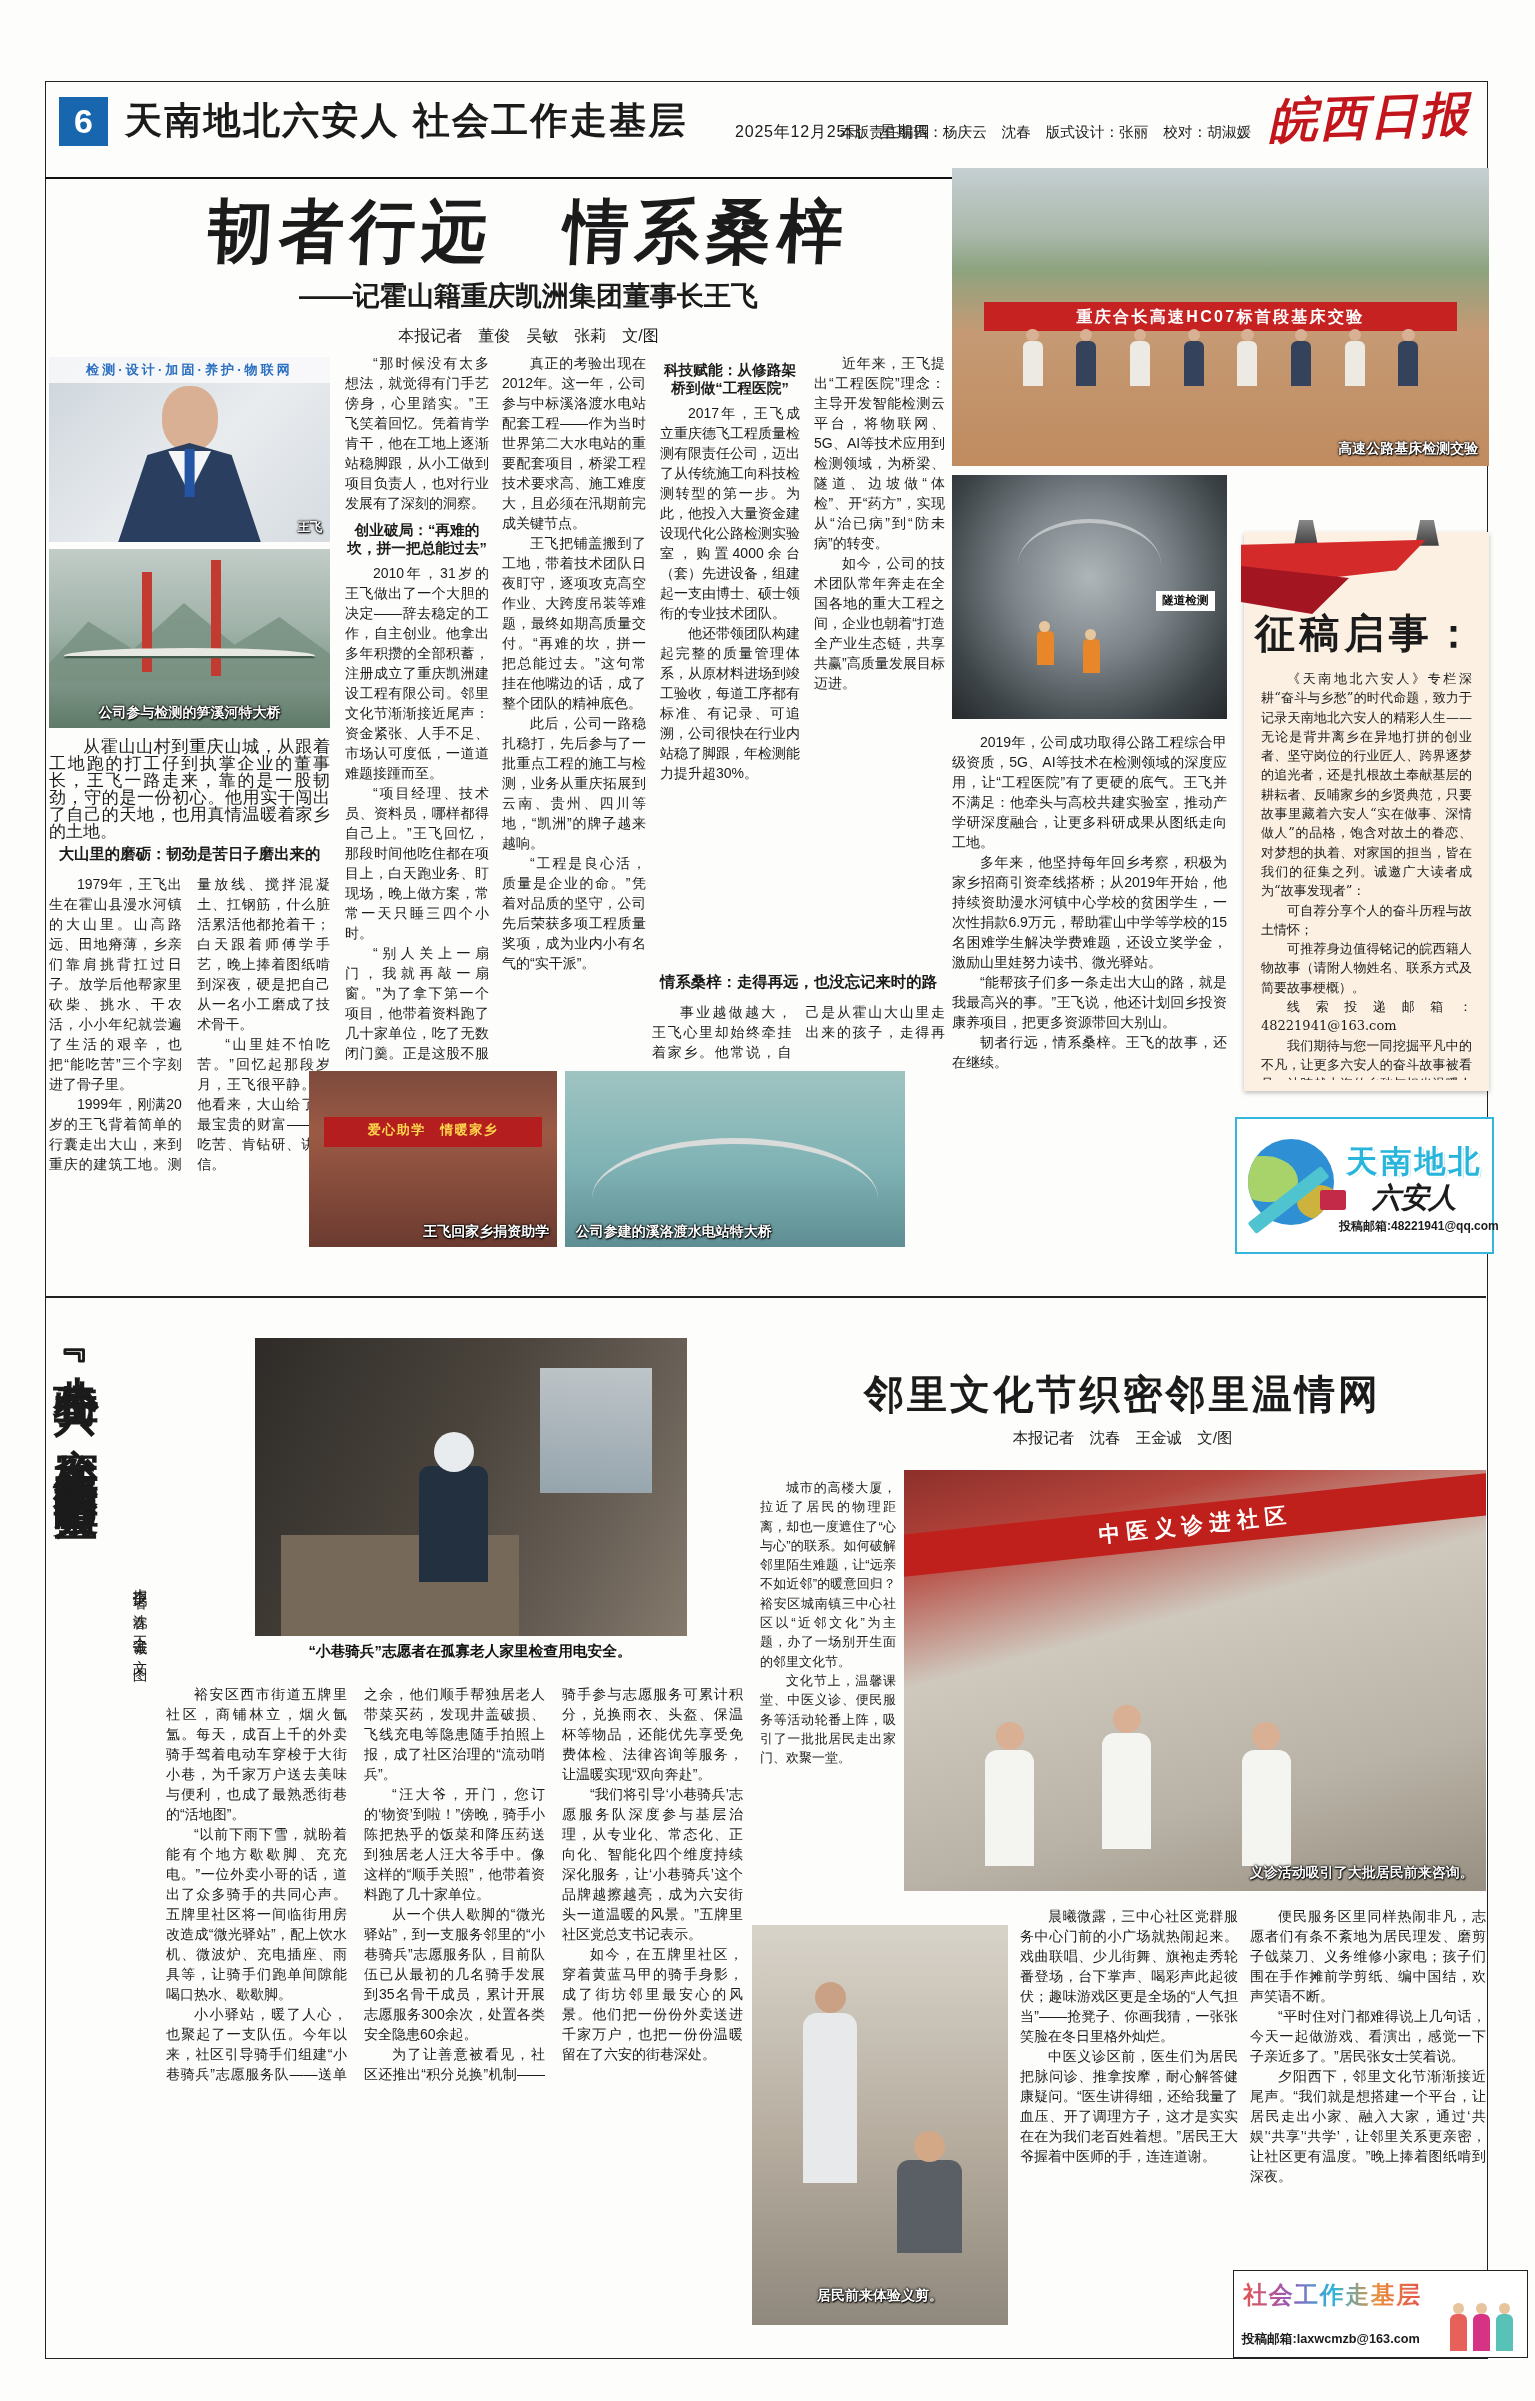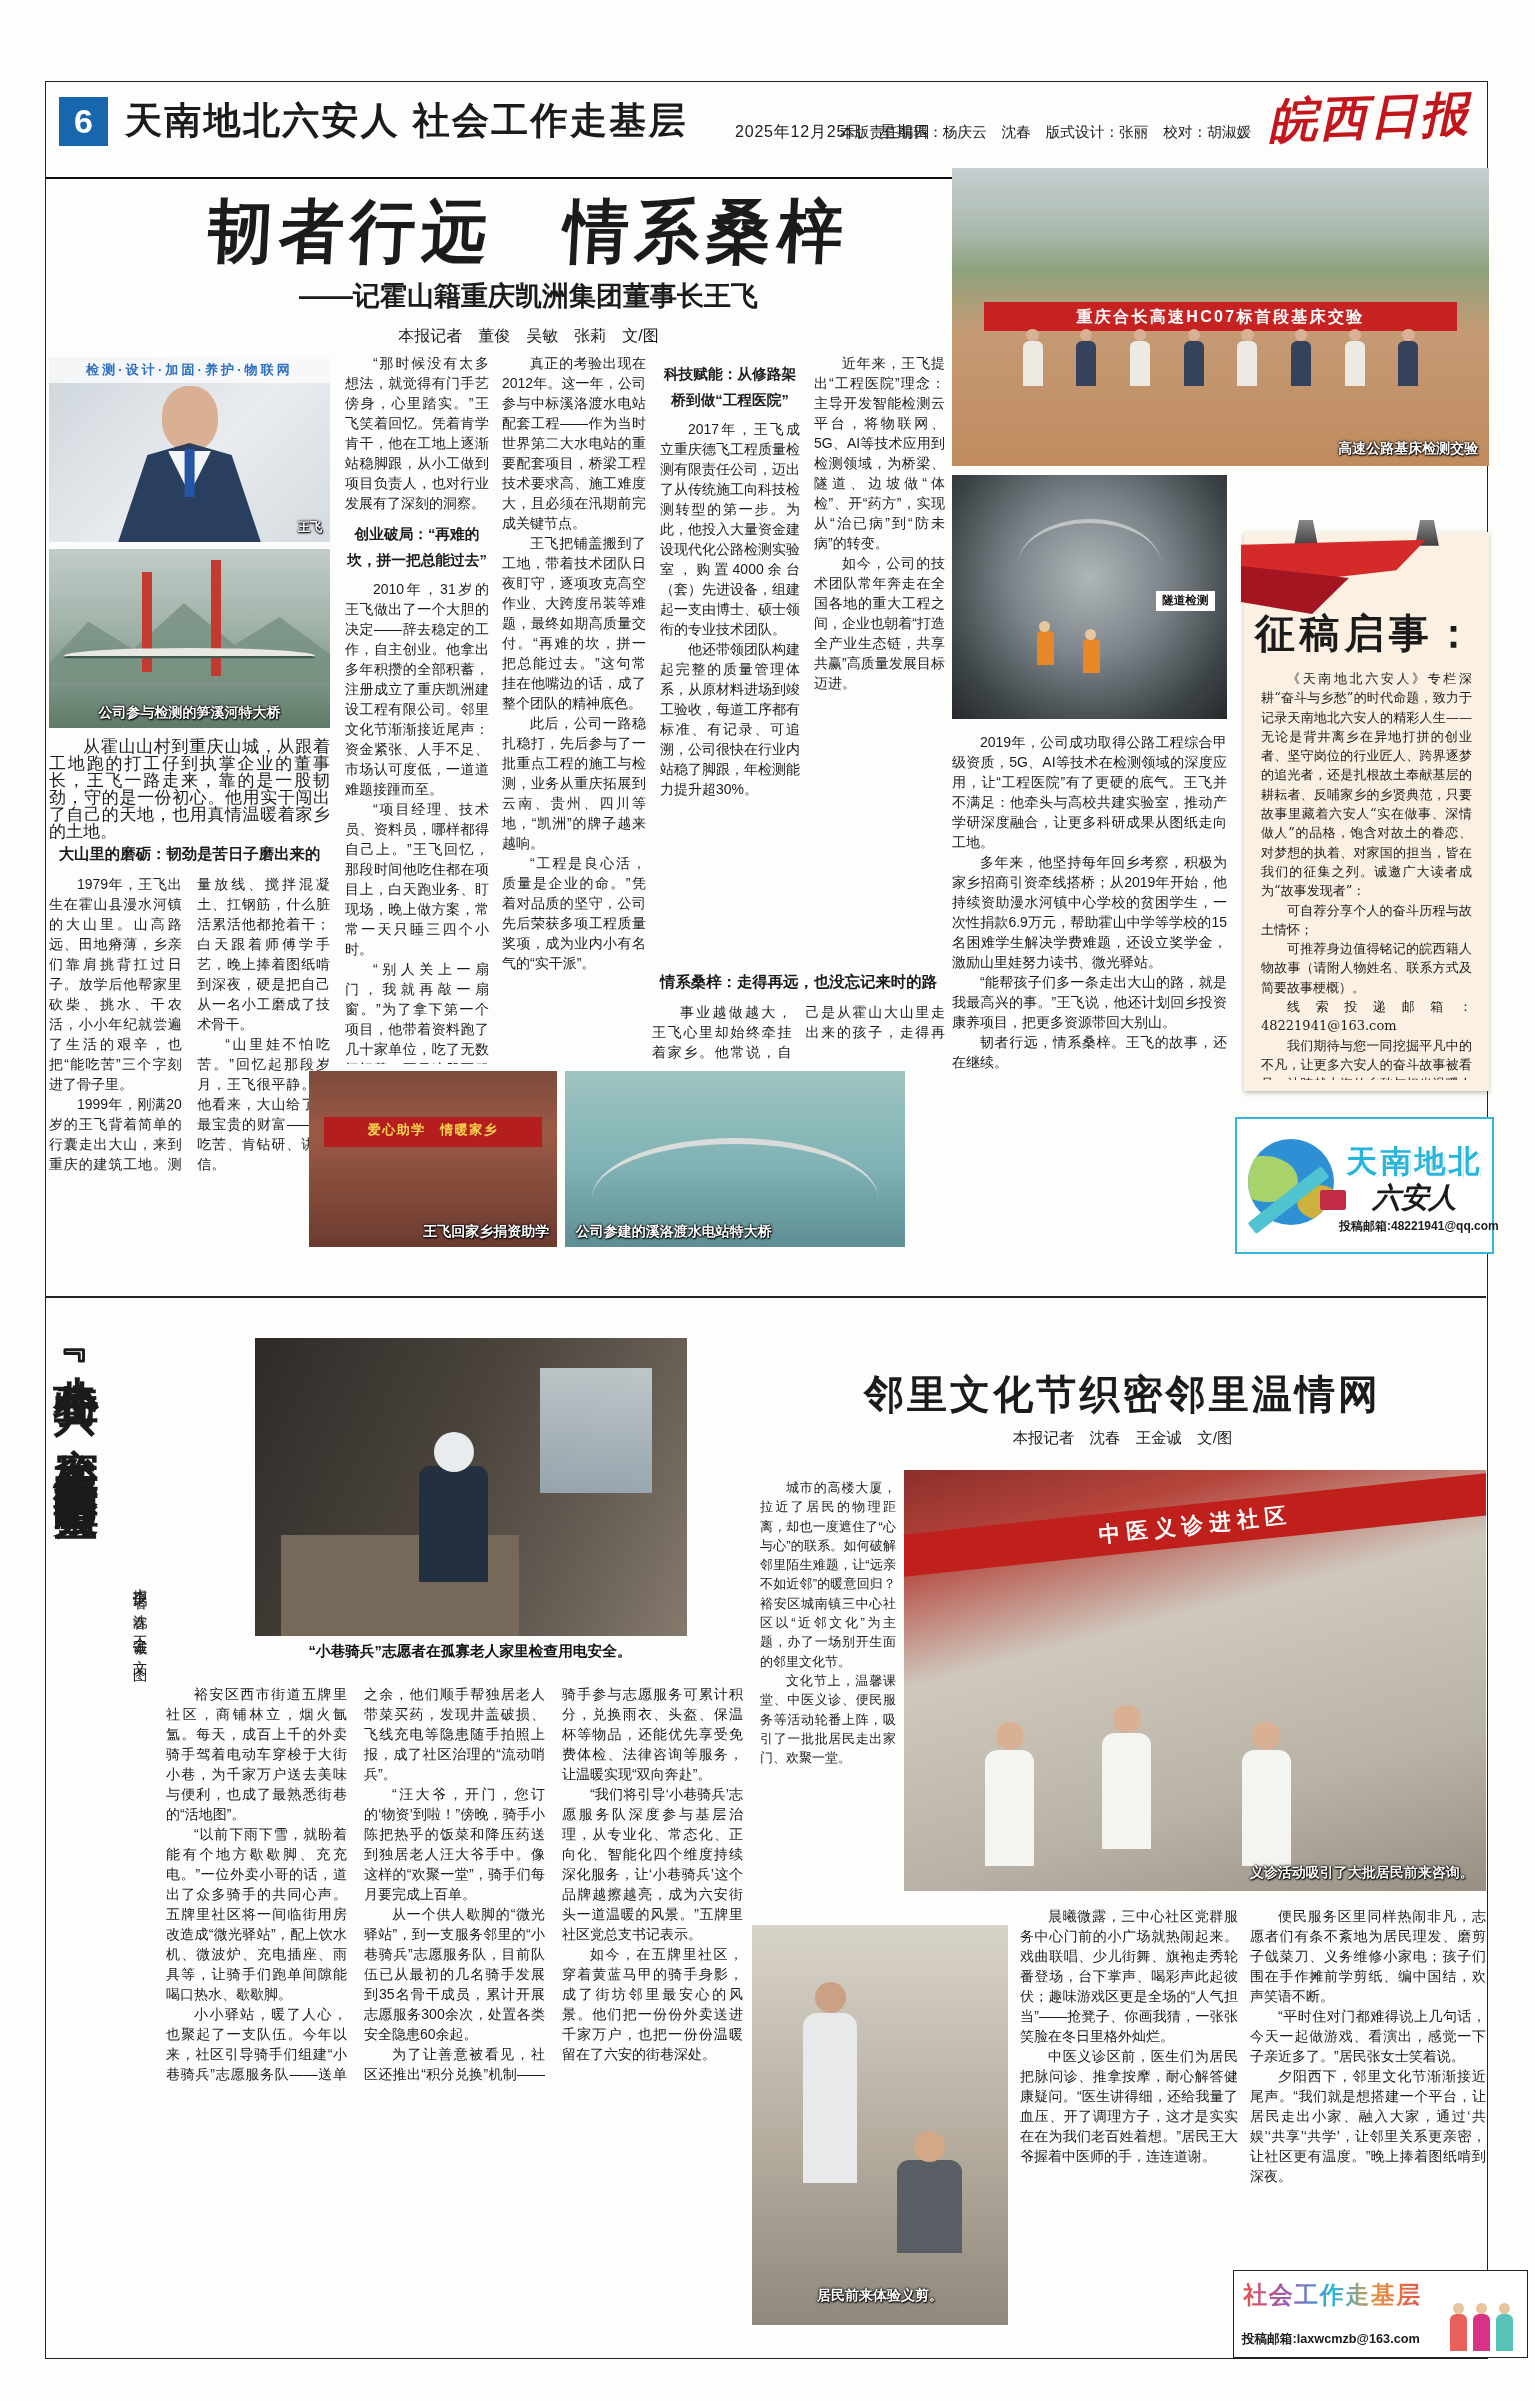--- a/index.html
+++ b/index.html
@@ -19,21 +19,21 @@
   
   #m-head{left:108px;top:188px;width:841px;text-align:center;font-size:65px;font-weight:900;
           letter-spacing:6.2px;transform:skewX(-3deg) scaleY(1.06);white-space:nowrap;}
   #m-sub{left:108px;top:278px;width:841px;text-align:center;font-size:27px;font-weight:700;}
   #m-byline{left:108px;top:326px;width:841px;text-align:center;font-size:16px;}
   .photo{overflow:hidden;}
   .photocap{position:absolute;color:#fff;font-size:14px;font-weight:700;white-space:nowrap;
             text-shadow:0 0 2.3px #000,0 0 2.3px #000,0.8px 0.8px 1.5px #000;}
   .textcol{text-align:justify;overflow:hidden;font-size:14px;line-height:20px;}
   .para{margin:0;text-indent:2em;}
-  .colsub{font-weight:900;text-align:center;margin:7.7px 0 6.2px 0;font-size:14.7px;line-height:26px;text-indent:0;}
+  .colsub{font-weight:900;text-align:center;margin:7.7px 0 6.2px 0;font-size:14.7px;line-height:18px;text-indent:0;}
   .subhead{font-weight:900;text-align:center;font-size:15.4px;white-space:nowrap;}
   
   #ph-portrait{left:49px;top:357px;width:281px;height:185px;background:linear-gradient(135deg,#cdd5db,#e9ecef 55%,#d5dbe0);}
   #ph-portrait .strip{position:absolute;top:0;left:0;right:0;height:26px;background:rgba(250,250,252,.85);
        color:#2a6fc0;font-weight:900;font-size:13px;text-align:center;line-height:26px;letter-spacing:3.1px;}
   .head-sk{position:absolute;left:50%;transform:translateX(-50%);width:56px;height:65px;border-radius:46%;background:#d9b094;}
   .suit-sk{position:absolute;left:50%;transform:translateX(-50%);bottom:0;width:162px;height:99px;background:#2a3f60;
            clip-path:polygon(50% 0,76% 12%,94% 100%,6% 100%,24% 12%);}
   .shirt-sk{position:absolute;left:50%;transform:translateX(-50%);bottom:48px;width:43px;height:43px;background:#f4f5f7;
            clip-path:polygon(0 0,100% 0,50% 100%);}
@@ -278,21 +278,21 @@
   <div class="abs photo" id="ph-kitchen">
     <div class="win"></div>
     <div class="cab"></div>
     <div class="rider"></div>
   </div>
   <div class="abs" id="ar-cap">“小巷骑兵”志愿者在孤寡老人家里检查用电安全。</div>
   <div class="abs textcol" id="ar-text">
       <p class="para">裕安区西市街道五牌里社区，商铺林立，烟火氤氲。每天，成百上千的外卖骑手驾着电动车穿梭于大街小巷，为千家万户送去美味与便利，也成了最熟悉街巷的“活地图”。</p>
       <p class="para">“以前下雨下雪，就盼着能有个地方歇歇脚、充充电。”一位外卖小哥的话，道出了众多骑手的共同心声。五牌里社区将一间临街用房改造成“微光驿站”，配上饮水机、微波炉、充电插座、雨具等，让骑手们跑单间隙能喝口热水、歇歇脚。</p>
       <p class="para">小小驿站，暖了人心，也聚起了一支队伍。今年以来，社区引导骑手们组建“小巷骑兵”志愿服务队——送单之余，他们顺手帮独居老人带菜买药，发现井盖破损、飞线充电等隐患随手拍照上报，成了社区治理的“流动哨兵”。</p>
-      <p class="para">“汪大爷，开门，您订的‘物资’到啦！”傍晚，骑手小陈把热乎的饭菜和降压药送到独居老人汪大爷手中。像这样的“欢聚一堂”，骑手们每月要完成上百单。</p>
+      <p class="para">“汪大爷，开门，您订的‘物资’到啦！”傍晚，骑手小陈把热乎的饭菜和降压药送到独居老人汪大爷手中。像这样的“顺手关照”，他带着资料跑了几十家单位。</p>
       <p class="para">从一个供人歇脚的“微光驿站”，到一支服务邻里的“小巷骑兵”志愿服务队，目前队伍已从最初的几名骑手发展到35名骨干成员，累计开展志愿服务300余次，处置各类安全隐患60余起。</p>
       <p class="para">为了让善意被看见，社区还推出“积分兑换”机制——骑手参与志愿服务可累计积分，兑换雨衣、头盔、保温杯等物品，还能优先享受免费体检、法律咨询等服务，让温暖实现“双向奔赴”。</p>
       <p class="para">“我们将引导‘小巷骑兵’志愿服务队深度参与基层治理，从专业化、常态化、正向化、智能化四个维度持续深化服务，让‘小巷骑兵’这个品牌越擦越亮，成为六安街头一道温暖的风景。”五牌里社区党总支书记表示。</p>
       <p class="para">如今，在五牌里社区，穿着黄蓝马甲的骑手身影，成了街坊邻里最安心的风景。他们把一份份外卖送进千家万户，也把一份份温暖留在了六安的街巷深处。</p>
     </div>
 
   <div class="abs" id="nf-head">邻里文化节织密邻里温情网</div>
   <div class="abs" id="nf-byline">本报记者　沈春　王金诚　文/图</div>
   <div class="abs textcol" id="nf-col1">
       <p class="para">城市的高楼大厦，拉近了居民的物理距离，却也一度遮住了“心与心”的联系。如何破解邻里陌生难题，让“远亲不如近邻”的暖意回归？裕安区城南镇三中心社区以“近邻文化”为主题，办了一场别开生面的邻里文化节。</p>

